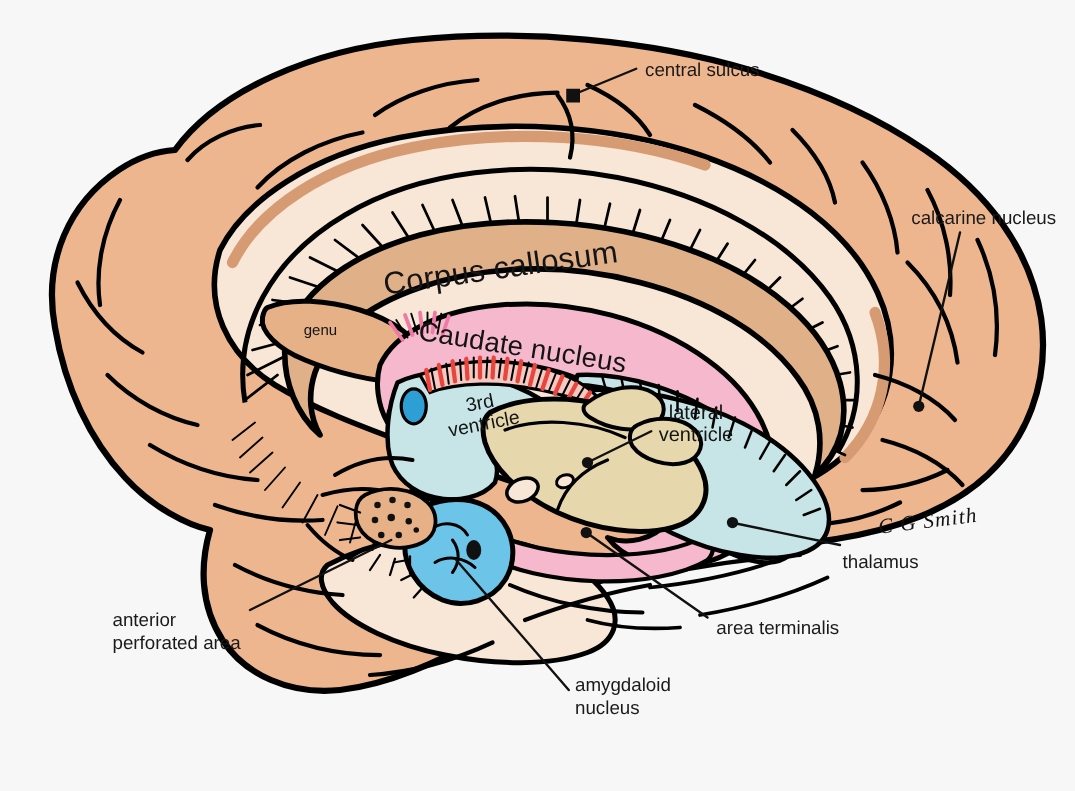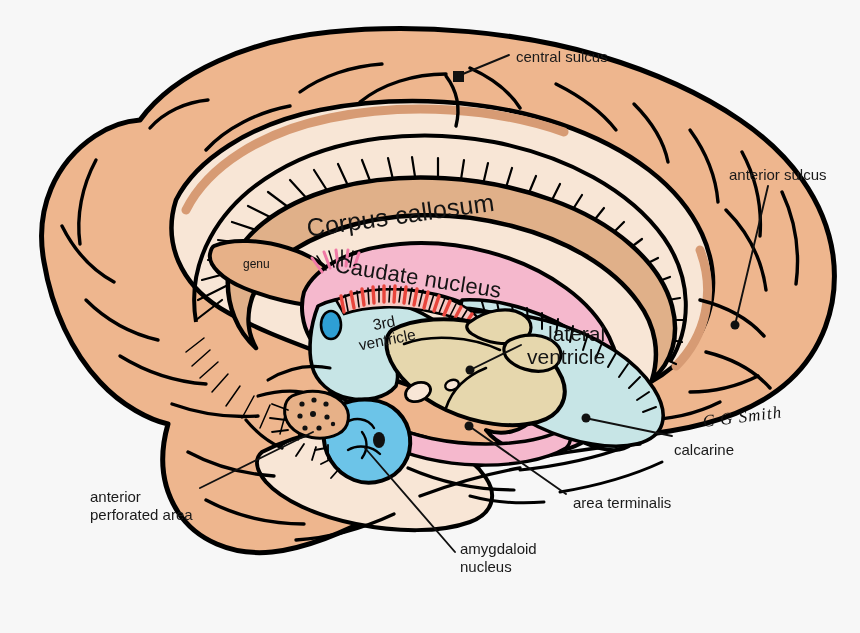--- a/index.html
+++ b/index.html
@@ -13,21 +13,21 @@
        font-size:15px;color:#1a1a1a;line-height:1.18;white-space:pre;}
 
   
   .inlbl{position:absolute;font-family:"Liberation Sans",sans-serif;
          color:#141414;white-space:pre;line-height:1.1;}
 
   #l-corpus{font-size:25px;letter-spacing:.2px;}
   #l-caudate{font-size:22px;letter-spacing:.2px;}
   #l-genu{font-size:12px;}
   #l-third{font-size:15.5px;text-align:center;}
-  #l-lateral{font-size:21px;text-align:right;}
+  #l-lateral{font-size:16px;text-align:center;}
 
   .sig{position:absolute;font-family:"Liberation Serif",serif;
        font-style:italic;font-size:17px;color:#111;letter-spacing:1px;
        transform:rotate(-7deg);transform-origin:left bottom;}
 </style>
 </head>
 <body>
 
 <div id="stage">
 
@@ -366,23 +366,23 @@
       <line x1="672" y1="436" x2="585" y2="418"></line>
       <line x1="566" y1="494" x2="469" y2="426"></line>
       <line x1="200" y1="488" x2="313" y2="432"></line>
       <line x1="455" y1="552" x2="365" y2="448"></line>
       <line x1="521" y1="345" x2="470" y2="370"></line>
     </g>
   </svg>
 
   <div class="lbl" style="left:516px;top:48px;">central sulcus</div>
 
-  <div class="lbl" style="left:729px;top:166px;">anterior sulcus</div>
-
-  <div class="lbl" style="left:674px;top:441px;">calcarine</div>
+  <div class="lbl" style="left:729px;top:166px;">calcarine nucleus</div>
+
+  <div class="lbl" style="left:674px;top:441px;">thalamus</div>
 
   <div class="lbl" style="left:573px;top:494px;">area terminalis</div>
 
   <div class="lbl" style="left:90px;top:488px;">anterior
 perforated area</div>
 
   <div class="lbl" style="left:460px;top:540px;">amygdaloid
 nucleus</div>
 
   <div class="inlbl" id="l-corpus" style="left:305px;top:215px;transform:rotate(-8deg);transform-origin:left top;">Corpus callosum</div>

